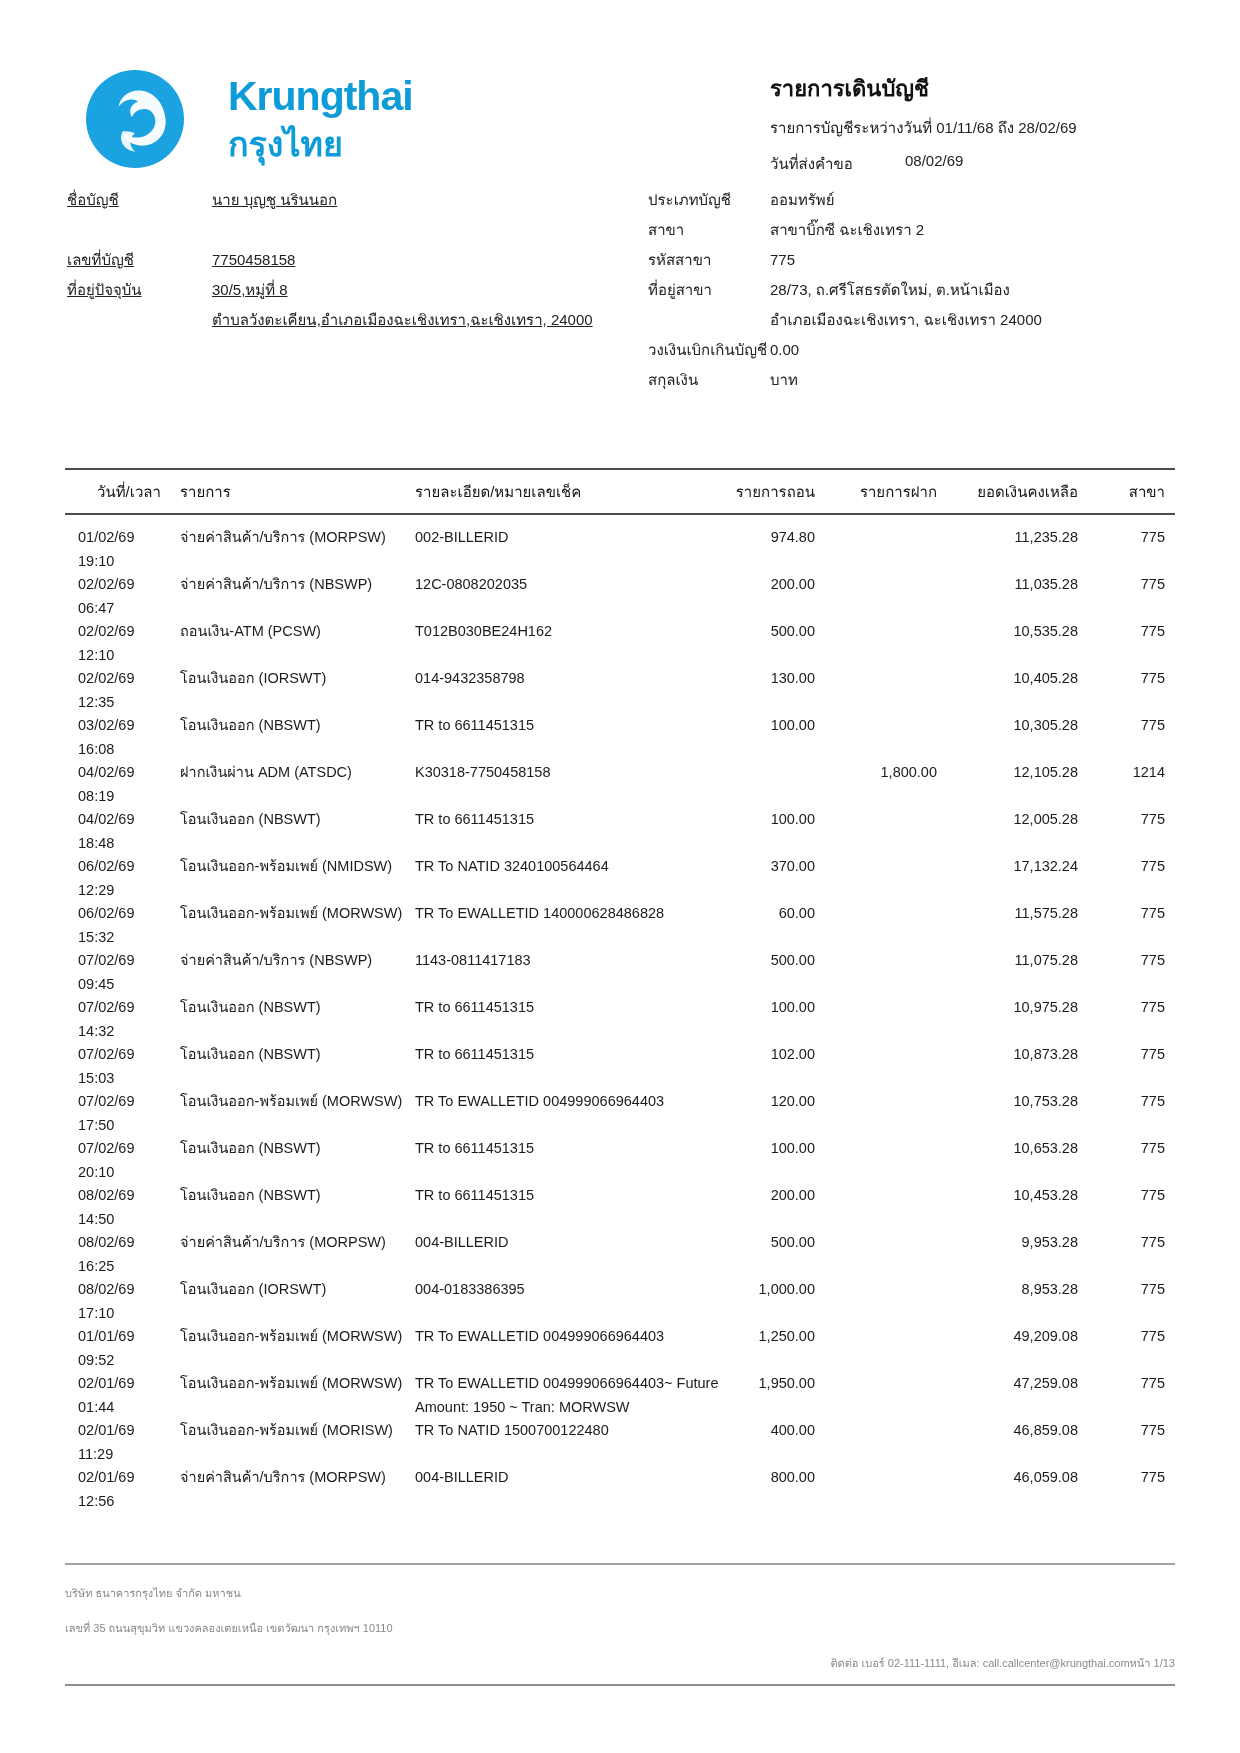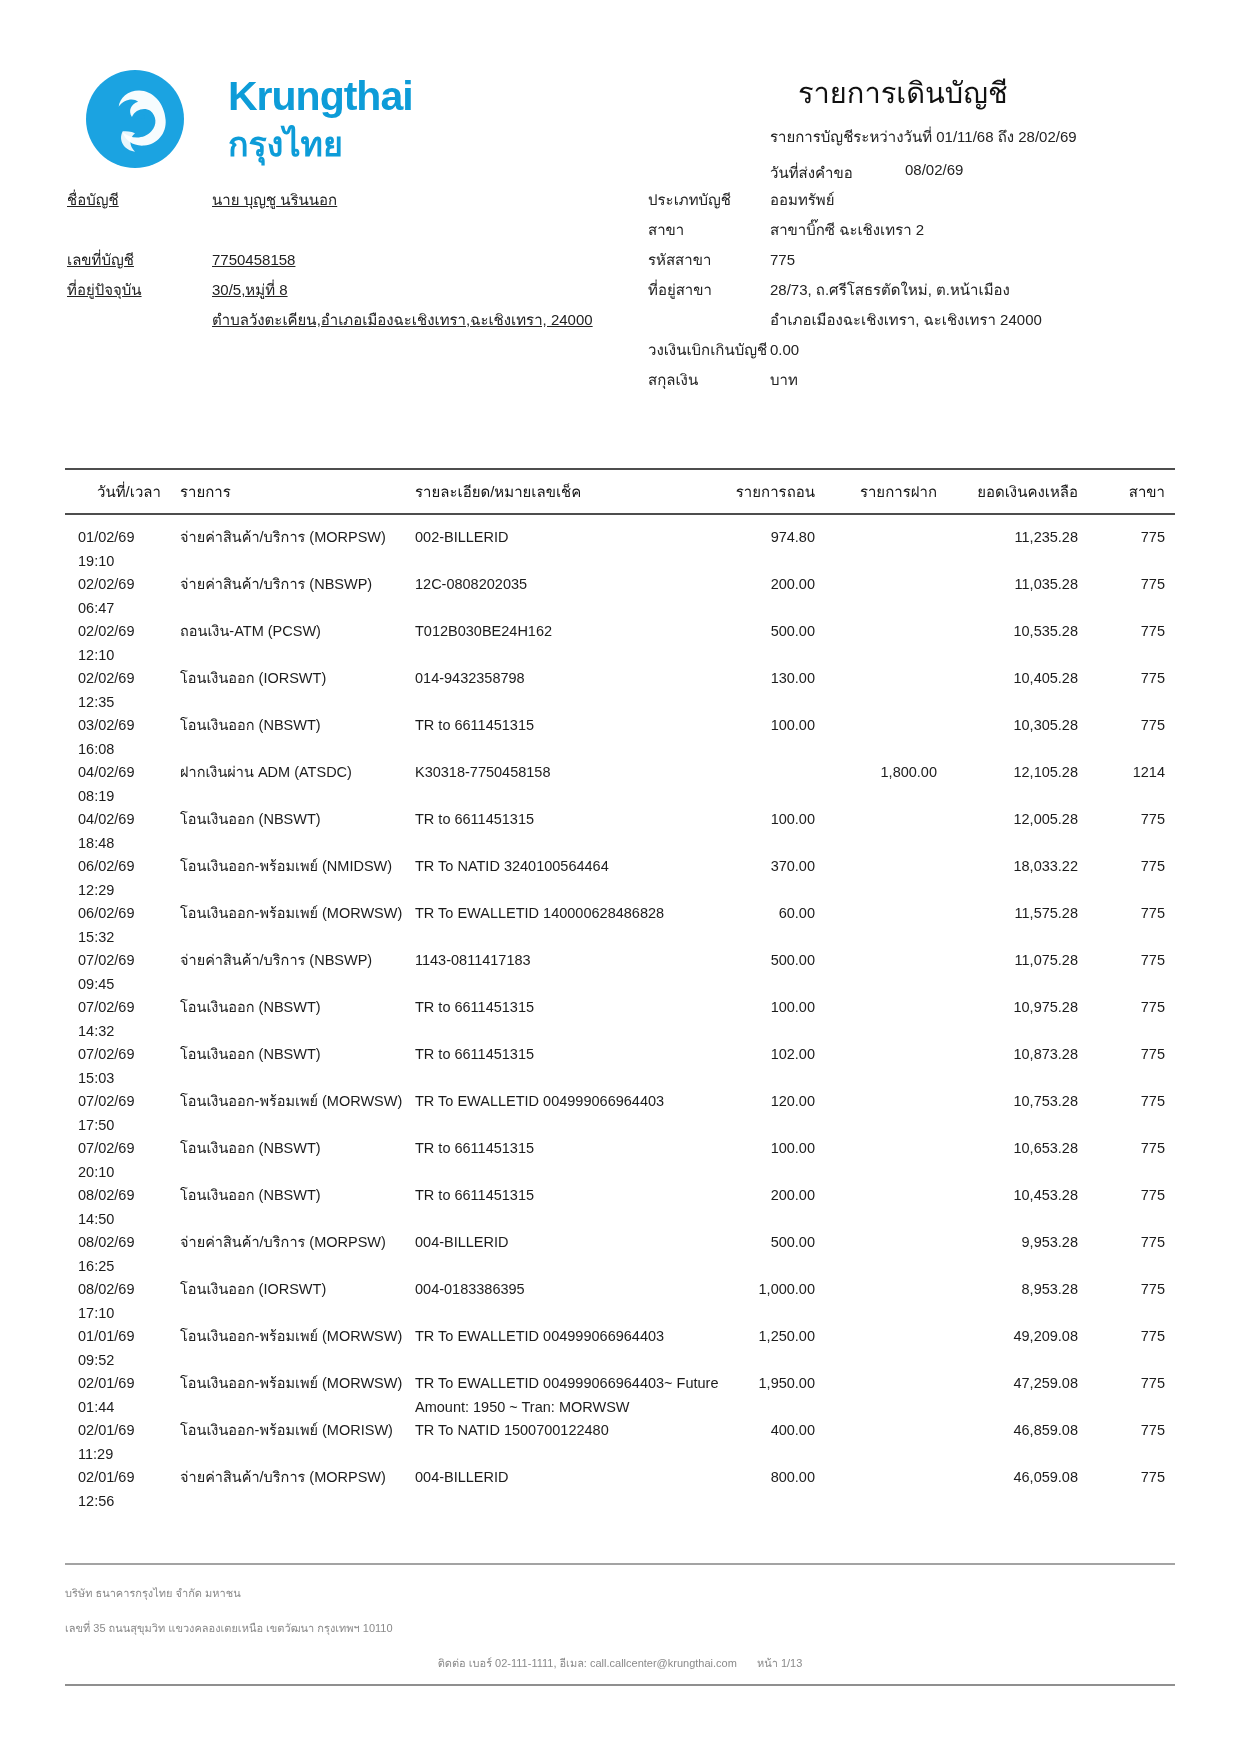--- a/index.html
+++ b/index.html
@@ -14,21 +14,21 @@
   }
   
   .logo-wrap{position:absolute;left:86px;top:70px;display:flex;align-items:flex-start;}
   .logo-circle{width:98px;height:98px;border-radius:50%;background:#1ba3e1;position:relative;flex:0 0 auto;}
   .logo-circle svg{position:absolute;left:0;top:0;width:100%;height:100%;}
   .logo-texts{margin-left:44px;padding-top:6px;}
   .logo-en{font-size:41px;font-weight:700;color:#0d9cd8;line-height:1;letter-spacing:-1px;}
   .logo-th{font-size:34px;font-weight:700;color:#0d9cd8;line-height:1;margin-top:10px;}
   
   .doc-head{position:absolute;left:770px;top:76px;width:420px;}
-  .doc-title{font-size:29px;font-weight:400;color:#111;line-height:1.2;margin-left:28px;}
+  .doc-title{font-size:22px;font-weight:700;color:#111;line-height:1.2;}
   .doc-period{font-size:15px;margin-top:14px;color:#222;}
   .doc-req{font-size:15px;margin-top:12px;display:flex;color:#222;}
   .doc-req .lbl{width:135px;flex:0 0 auto;}
   
   .acct{position:absolute;top:190px;font-size:15px;color:#222;}
   .acct-left{left:67px;width:575px;text-decoration:underline;}
   .acct-right{left:648px;width:540px;}
   .acct .row{display:flex;height:30px;align-items:flex-start;line-height:20px;}
   .acct-left .lbl{width:145px;flex:0 0 auto;}
   .acct-right .lbl{width:122px;flex:0 0 auto;}
@@ -58,21 +58,21 @@
   .c-num{text-align:right;}
   .c-branch{padding-right:10px;}
   .h-date{padding-left:13px;text-align:center;}
   .h-num{text-align:right;}
   .h-branch{text-align:right;padding-right:10px;}
   
   .footer{position:absolute;left:65px;top:1563px;width:1110px;font-size:11px;color:#8a8a8a;}
   .footer .topline{border-top:2px solid #a3a3a3;}
   .footer .f-line{margin-top:20px;line-height:16px;}
   .footer .f-line + .f-line{margin-top:19px;}
-  .footer .f-row{display:flex;justify-content:center;align-items:flex-end;gap:20px;}
+  .footer .f-row{display:flex;justify-content:flex-end;align-items:flex-end;}
   .footer .botline{border-top:2px solid #8f8f8f;margin-top:13px;}
 </style>
 </head>
 <body>
 
 <div class="page">
 
   <div class="logo-wrap">
     <div class="logo-circle">
       <svg viewBox="0 0 96 96" aria-hidden="true">
@@ -270,21 +270,21 @@
       <div class="c c-date">
         <div>06/02/69</div>
         <div>12:29</div>
       </div>
       <div class="c">โอนเงินออก-พร้อมเพย์ (NMIDSW)</div>
       <div class="c">
             <div>TR To NATID 3240100564464</div>
           </div>
       <div class="c c-num">370.00</div>
       <div class="c c-num"></div>
-      <div class="c c-num">18,033.22</div>
+      <div class="c c-num">17,132.24</div>
       <div class="c c-num c-branch">775</div>
     </div>
 
     <div class="trow">
       <div class="c c-date">
         <div>06/02/69</div>
         <div>15:32</div>
       </div>
       <div class="c">โอนเงินออก-พร้อมเพย์ (MORWSW)</div>
       <div class="c">

